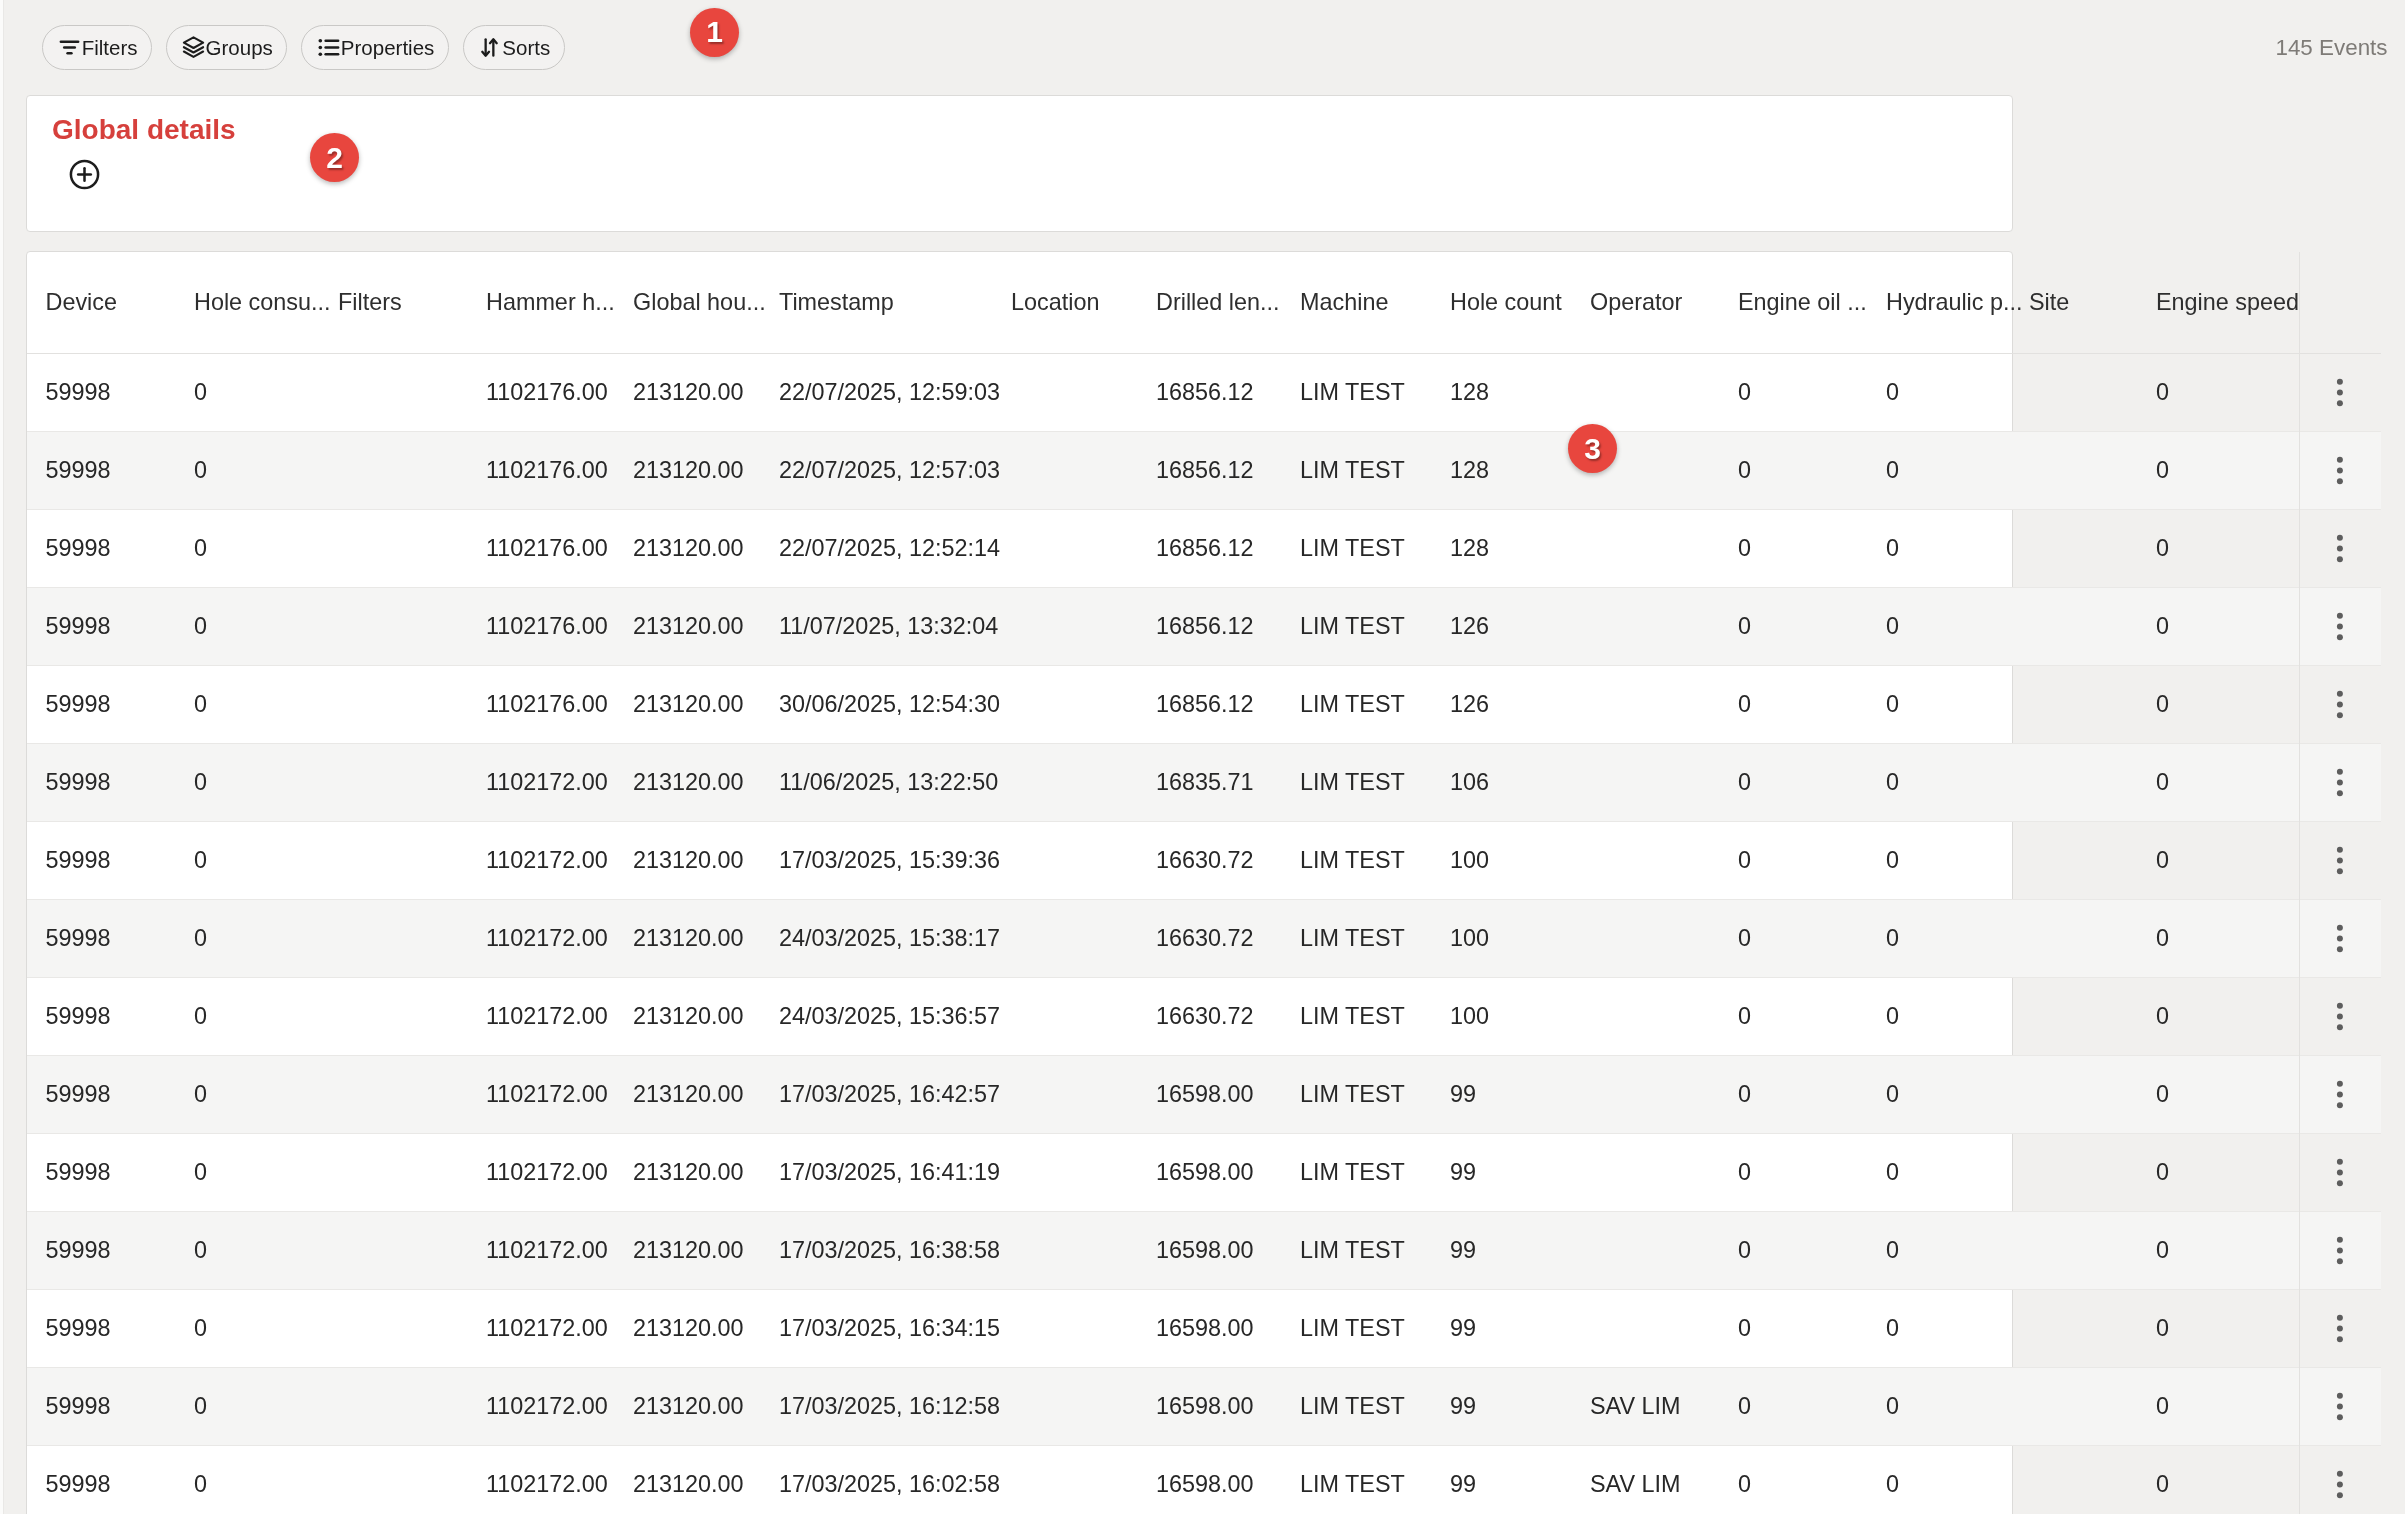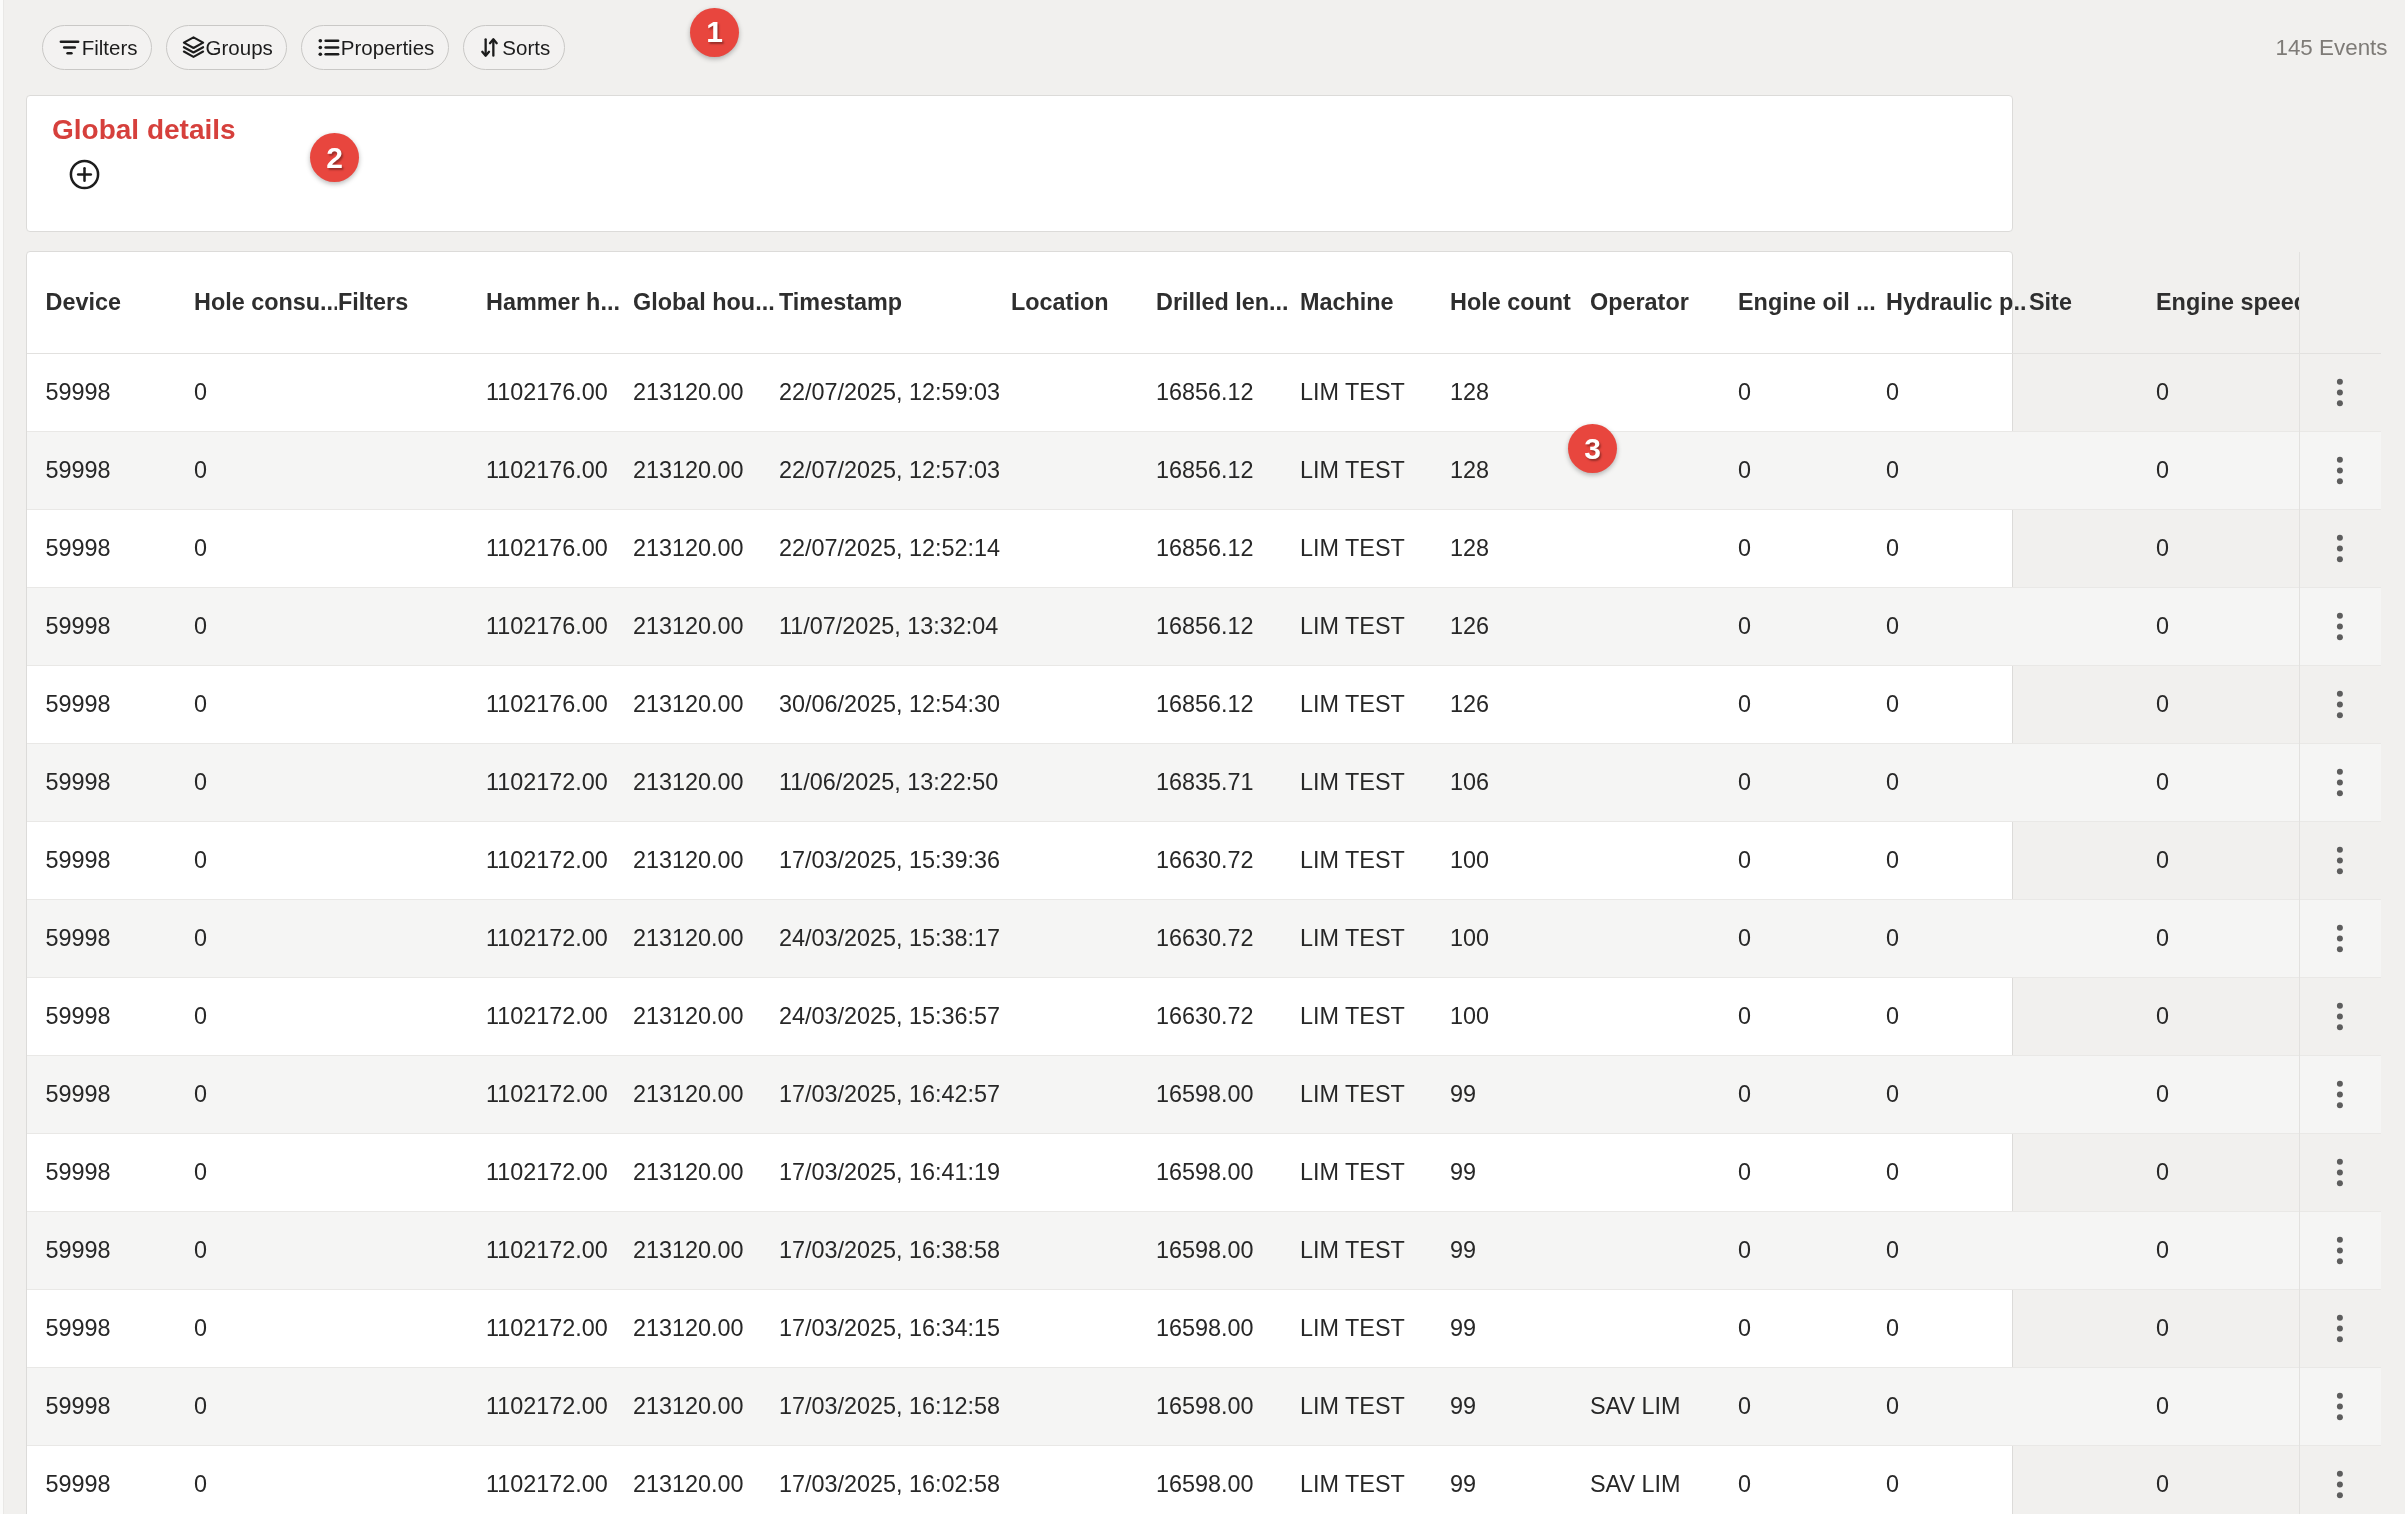--- a/index.html
+++ b/index.html
@@ -40,21 +40,21 @@
   .add-btn{
     position:absolute;left:41px;top:62px;width:33px;height:33px;
     background:transparent;border:none;padding:0;cursor:pointer;
   }
 
   
   .table-card{top:251px;}
   table{border-collapse:collapse;table-layout:fixed;width:100%;}
   th{
     height:99px;text-align:left;vertical-align:middle;
-    font-weight:700;font-size:23.4px;color:#2e2e2e;
+    font-weight:400;font-size:23.4px;color:#2e2e2e;
     white-space:nowrap;overflow:hidden;
     border-bottom:1px solid #e2e1df;
     margin-top:29px;
   }
   td{
     height:75px;vertical-align:middle;
     font-size:23.4px;color:#272727;
     white-space:nowrap;overflow:hidden;
   }
   tbody tr + tr td{border-top:1px solid #e9e8e6;}

